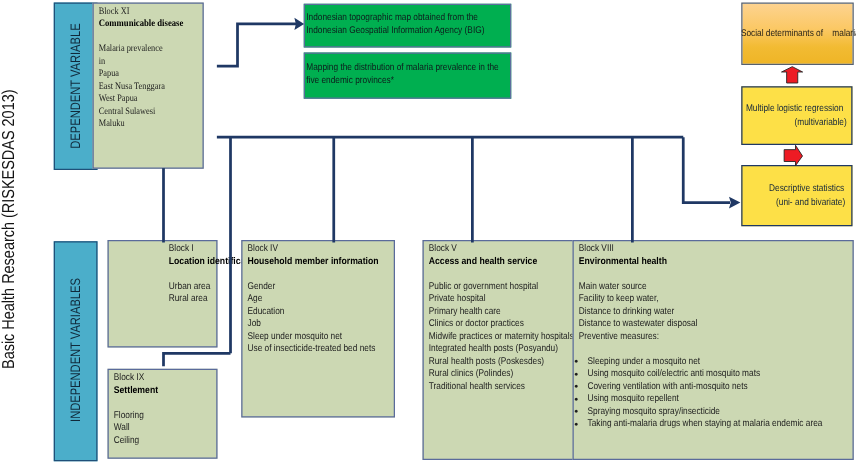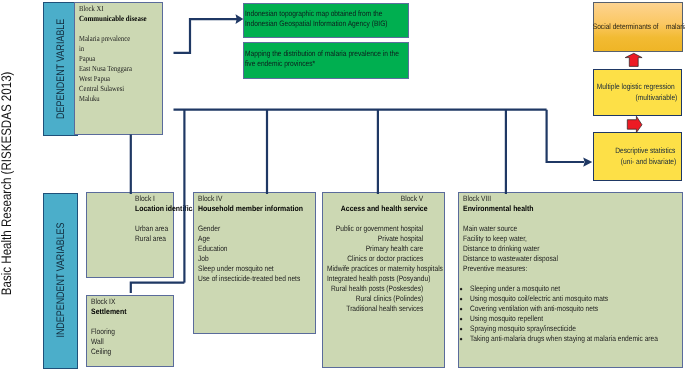--- a/index.html
+++ b/index.html
@@ -110,21 +110,21 @@
     <div class="bt">Household member information</div>
     <div class="gap"></div>
     <div class="li">Gender</div>
     <div class="li">Age</div>
     <div class="li">Education</div>
     <div class="li">Job</div>
     <div class="li">Sleep under mosquito net</div>
     <div class="li">Use of insecticide-treated bed nets</div>
   </div>
 
-  <div class="abs lblock" style="left:322px;top:192.4px;width:123px;height:175.2px;text-align:right;">
+  <div class="abs lblock" style="left:338px;top:192.4px;width:123px;height:175.2px;">
     <div class="bn">Block V</div>
     <div class="bt">Access and health service</div>
     <div class="gap"></div>
     <div class="li">Public or government hospital</div>
     <div class="li">Private hospital</div>
     <div class="li">Primary health care</div>
     <div class="li">Clinics or doctor practices</div>
     <div class="li">Midwife practices or maternity hospitals</div>
     <div class="li">Integrated health posts (Posyandu)</div>
     <div class="li">Rural health posts (Poskesdes)</div>

